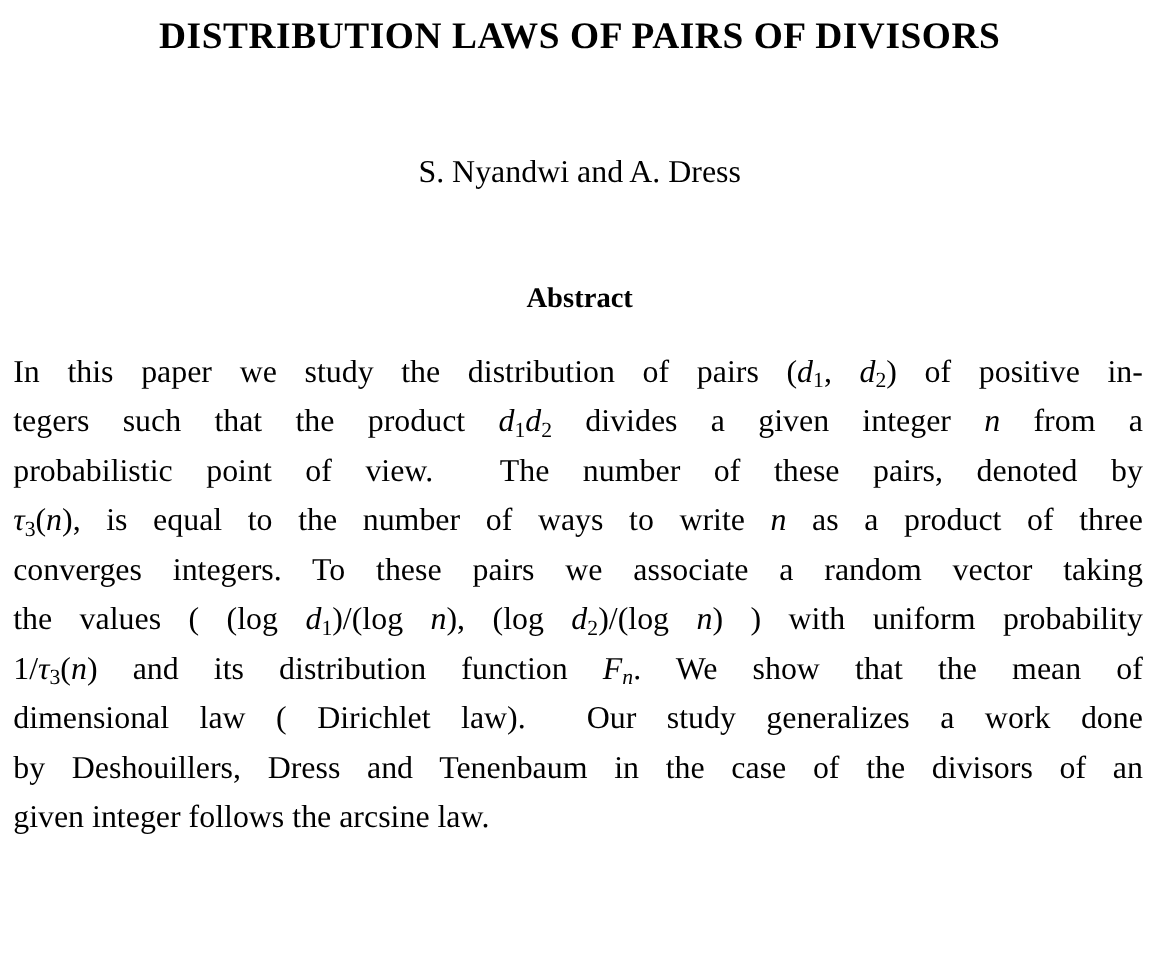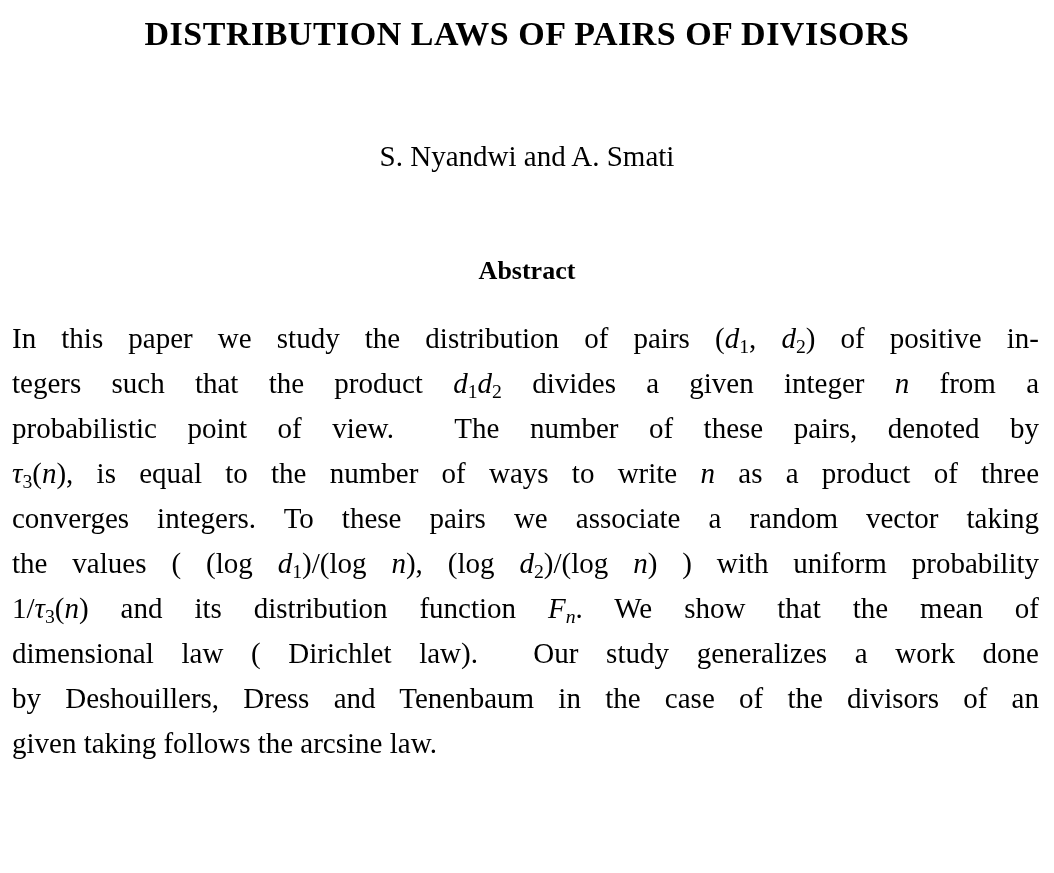--- a/index.html
+++ b/index.html
@@ -58,27 +58,27 @@
     font-size: 68%;
     line-height: 0;
     vertical-align: -0.25em;
   }
 </style>
 </head>
 <body>
 
 <div class="page">
   <h1 class="title">DISTRIBUTION LAWS OF PAIRS OF DIVISORS</h1>
-  <div class="authors">S. Nyandwi and A. Smati</div>
+  <div class="authors">S. Nyandwi and A. Dress</div>
   <h2 class="abstract-heading">Abstract</h2>
   <div class="abstract">
       <div class="line">In this paper we study the distribution of pairs (<i>d</i><sub>1</sub>, <i>d</i><sub>2</sub>) of positive in-</div>
       <div class="line">tegers such that the product <i>d</i><sub>1</sub><i>d</i><sub>2</sub> divides a given integer <i>n</i> from a</div>
       <div class="line">probabilistic point of view.&nbsp; The number of these pairs, denoted by</div>
       <div class="line"><i>τ</i><sub>3</sub>(<i>n</i>), is equal to the number of ways to write <i>n</i> as a product of three</div>
       <div class="line">converges integers. To these pairs we associate a random vector taking</div>
       <div class="line">the values ( (log <i>d</i><sub>1</sub>)/(log <i>n</i>), (log <i>d</i><sub>2</sub>)/(log <i>n</i>) ) with uniform probability</div>
       <div class="line">1/<i>τ</i><sub>3</sub>(<i>n</i>) and its distribution function <i>F</i><sub><i>n</i></sub>. We show that the mean of</div>
       <div class="line">dimensional law ( Dirichlet law).&nbsp; Our study generalizes a work done</div>
       <div class="line">by Deshouillers, Dress and Tenenbaum in the case of the divisors of an</div>
-      <div class="line last">given taking follows the arcsine law.</div>
+      <div class="line last">given integer follows the arcsine law.</div>
     </div>
 </div>
 
 </body></html>

